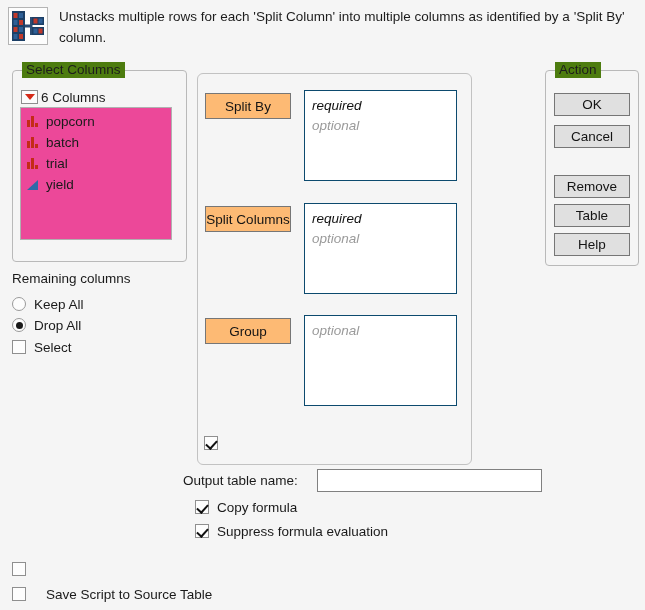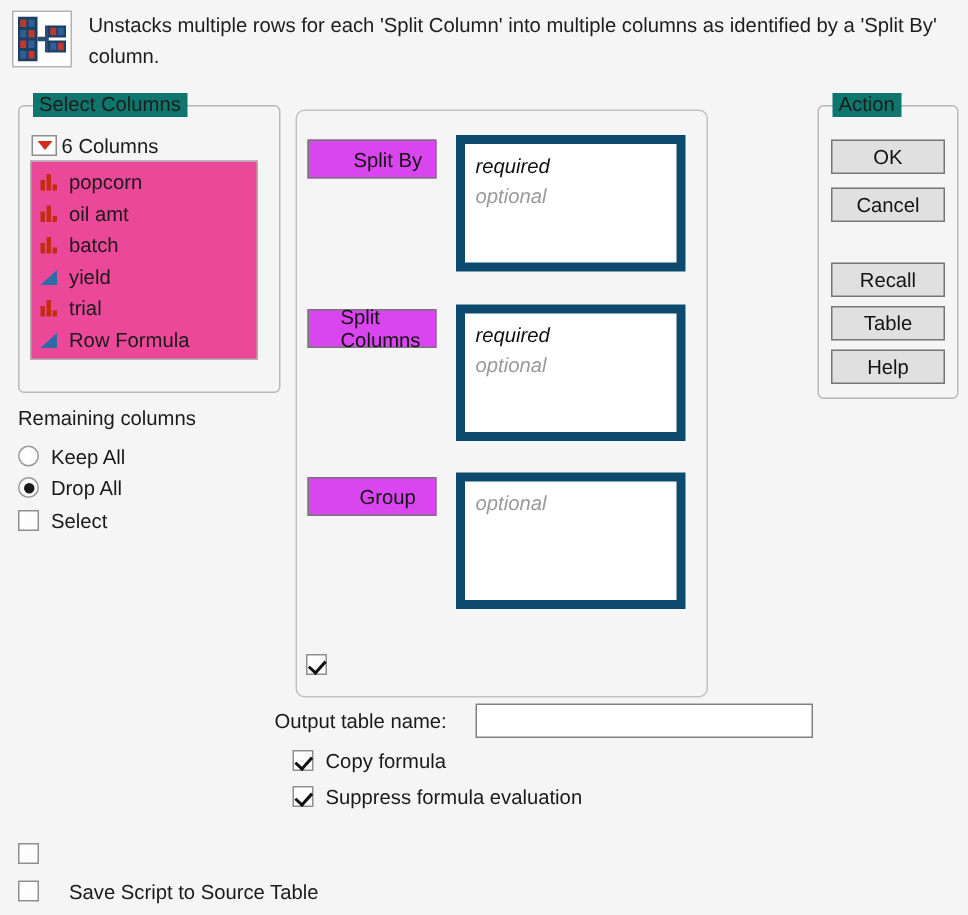--- a/index.html
+++ b/index.html
@@ -47,21 +47,21 @@
     position: absolute;
     border: 1px solid #b9b9b9;
     border-radius: 4px;
     box-sizing: border-box;
     background: transparent;
   }
   .group-title {
     position: absolute;
     top: -9px;
     left: 9px;
-    background: #0f766e;
+    background: #4d7c0f;
     padding: 0 4px;
     font-size: 13.5px;
     color: #1d1d1d;
     line-height: 16px;
   }
 
   #select-columns-group {
     left: 12px; top: 70px;
     width: 175px; height: 192px;
   }
@@ -178,40 +178,39 @@
     border-width: 0 2px 2px 0;
     transform: rotate(42deg);
   }
   #radio-keep-all { left: 12px; top: 294px; }
   #radio-drop-all { left: 12px; top: 315px; }
   #check-select   { left: 12px; top: 337px; }
 
   
   .role-button {
     position: absolute;
-    background: #d946ef;
+    background: #fdba74;
     border: 1px solid #767676;
     box-sizing: border-box;
     font-size: 13.5px;
     color: #141414;
     display: flex;
     align-items: center;
     justify-content: center;
     height: 26px;
     font-family: "Liberation Sans", sans-serif;
-    padding-left: 21px;
   }
   #btn-split-by      { left: 205px; top: 93px;  width: 86px; }
   #btn-split-columns { left: 205px; top: 206px; width: 86px; }
   #btn-group         { left: 205px; top: 318px; width: 86px; }
 
   .dropzone {
     position: absolute;
     background: #ffffff;
-    border: 6px solid #0c4a6e;
+    border: 1px solid #0c4a6e;
     box-sizing: border-box;
     padding: 5px 7px 0 7px;
     overflow: hidden;
   }
   #zone-split-by      { left: 304px; top: 90px;  width: 153px; height: 91px; }
   #zone-split-columns { left: 304px; top: 203px; width: 153px; height: 91px; }
   #zone-group         { left: 304px; top: 315px; width: 153px; height: 91px; }
   .zone-required {
     font-style: italic;
     font-size: 13.5px;
@@ -323,57 +322,39 @@
     <span>popcorn</span>
   </div>
   <div class="column-item">
     <span class="col-icon">
       <svg width="15" height="13" viewBox="0 0 15 13">
           <rect x="1" y="5" width="3" height="7" fill="#c42b17"></rect>
           <rect x="5" y="1" width="3" height="11" fill="#c42b17"></rect>
           <rect x="9" y="8" width="3" height="4" fill="#c42b17"></rect>
         </svg>
     </span>
-    <span>oil amt</span>
-  </div>
-  <div class="column-item">
-    <span class="col-icon">
-      <svg width="15" height="13" viewBox="0 0 15 13">
-          <rect x="1" y="5" width="3" height="7" fill="#c42b17"></rect>
-          <rect x="5" y="1" width="3" height="11" fill="#c42b17"></rect>
-          <rect x="9" y="8" width="3" height="4" fill="#c42b17"></rect>
-        </svg>
-    </span>
     <span>batch</span>
-  </div>
-  <div class="column-item">
-    <span class="col-icon">
-      <svg width="15" height="13" viewBox="0 0 15 13">
-          <polygon points="1,12 12,12 12,2" fill="#2d6aa8"></polygon>
-        </svg>
-    </span>
-    <span>yield</span>
   </div>
   <div class="column-item">
     <span class="col-icon">
       <svg width="15" height="13" viewBox="0 0 15 13">
           <rect x="1" y="5" width="3" height="7" fill="#c42b17"></rect>
           <rect x="5" y="1" width="3" height="11" fill="#c42b17"></rect>
           <rect x="9" y="8" width="3" height="4" fill="#c42b17"></rect>
         </svg>
     </span>
     <span>trial</span>
   </div>
   <div class="column-item">
     <span class="col-icon">
       <svg width="15" height="13" viewBox="0 0 15 13">
           <polygon points="1,12 12,12 12,2" fill="#2d6aa8"></polygon>
         </svg>
     </span>
-    <span>Row Formula</span>
+    <span>yield</span>
   </div>
 </div>
 
 <div id="remaining-label">Remaining columns</div>
 
 <div class="radio-row" id="radio-keep-all">
   <span class="radio-outer"></span>
   <span>Keep All</span>
 </div>
 <div class="radio-row" id="radio-drop-all">
@@ -425,15 +406,15 @@
 <div class="check-row" id="check-save-script">
   <span class="check-outer"></span>
   <span>Save Script to Source Table</span>
 </div>
 
 <div class="groupbox" id="action-group">
   <span class="group-title">Action</span>
 </div>
 <div class="action-button" id="btn-ok">OK</div>
 <div class="action-button" id="btn-cancel">Cancel</div>
-<div class="action-button" id="btn-remove">Recall</div>
+<div class="action-button" id="btn-remove">Remove</div>
 <div class="action-button" id="btn-recall">Table</div>
 <div class="action-button" id="btn-help">Help</div>
 
 </body></html>

